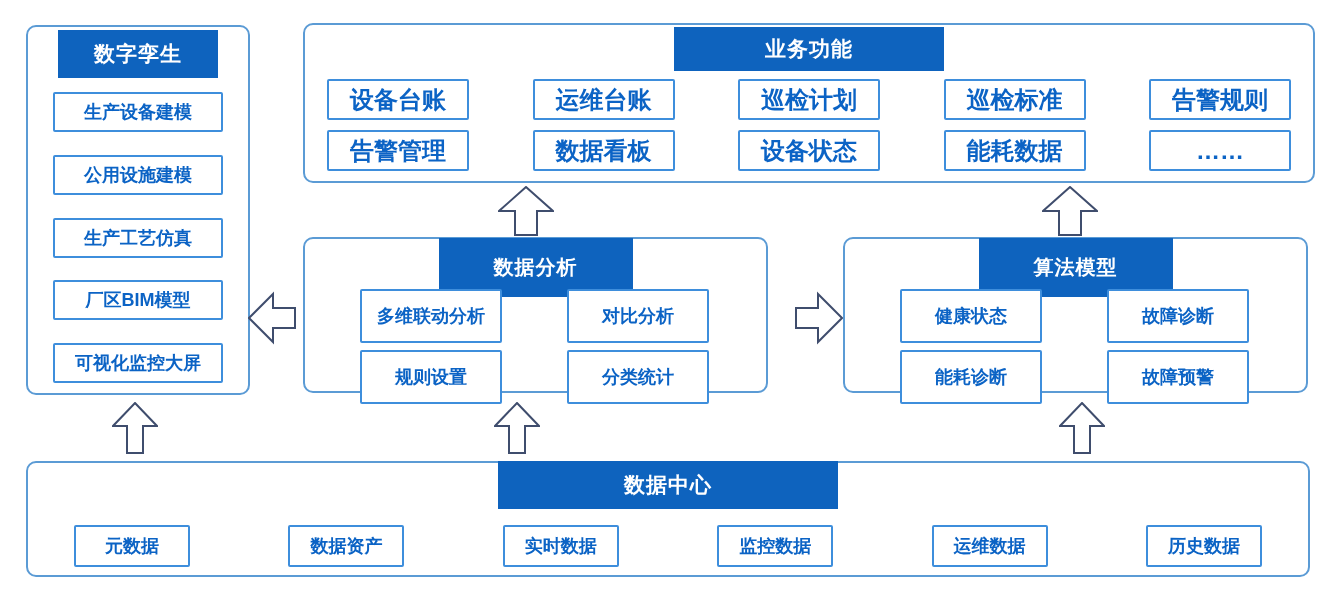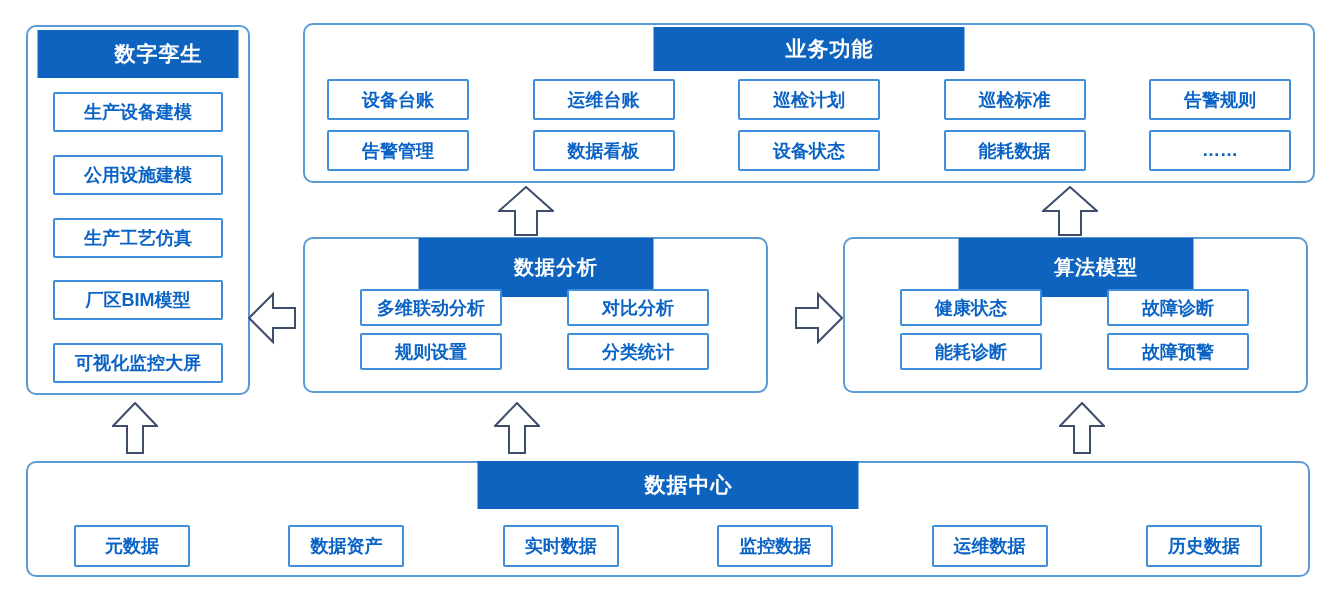--- a/index.html
+++ b/index.html
@@ -8,21 +8,21 @@
     font-family:"Liberation Sans", sans-serif; overflow:hidden;
   }
   .panel {
     position:absolute; background:#ffffff;
     border:2.5px solid #5B9BD5; border-radius:10px; box-sizing:border-box;
   }
   .panel-header {
     position:absolute; left:50%; transform:translateX(-50%);
     background:#0E63BE; color:#ffffff; font-weight:bold;
     display:flex; align-items:center; justify-content:center;
-    letter-spacing:1px; white-space:nowrap;padding-left:41px;
+    letter-spacing:1px; white-space:nowrap;
   }
   .item {
     background:#ffffff; border:2px solid #3E8EDC; border-radius:2px;
     color:#0B63C5; font-weight:bold; box-sizing:border-box;
     display:flex; align-items:center; justify-content:center;
     white-space:nowrap;
   }
 
   
   #digital-twin { left:26px; top:25px; width:224px; height:370px; }
@@ -32,32 +32,32 @@
     display:flex; flex-direction:column; align-items:center; justify-content:space-between;
   }
   #digital-twin .item { width:170px; height:40px; font-size:18px; }
 
   
   #business { left:303px; top:23px; width:1012px; height:160px; }
   #business .panel-header { top:2px; width:270px; height:44px; font-size:21px; }
   #business .row { position:absolute; left:22px; right:22px; display:flex; justify-content:space-between; }
   #business .row.r1 { top:54px; }
   #business .row.r2 { top:105px; }
-  #business .item { width:142px; height:41px; font-size:18px; }
+  #business .item { width:142px; height:41px; font-size:24px; }
 
   
   .mid-panel { width:465px; height:156px; top:237px; }
   #data-analysis { left:303px; }
   #algorithm { left:843px; }
   .mid-panel .panel-header { top:-1px; width:194px; height:59px; font-size:20px; }
   .mid-panel .grid {
     position:absolute; top:50px; left:55px; right:57px;
     display:grid; grid-template-columns:1fr 1fr; column-gap:65px; row-gap:7px;
   }
-  .mid-panel .item { height:37px; font-size:18px; }
+  .mid-panel .item { height:54px; font-size:18px; }
 
   
   #data-center { left:26px; top:461px; width:1284px; height:116px; }
   #data-center .panel-header { top:-2px; width:340px; height:48px; font-size:21px; }
   #data-center .row {
     position:absolute; left:46px; right:46px; top:62px;
     display:flex; justify-content:space-between;
   }
   #data-center .item { width:116px; height:42px; font-size:18px; }
 

